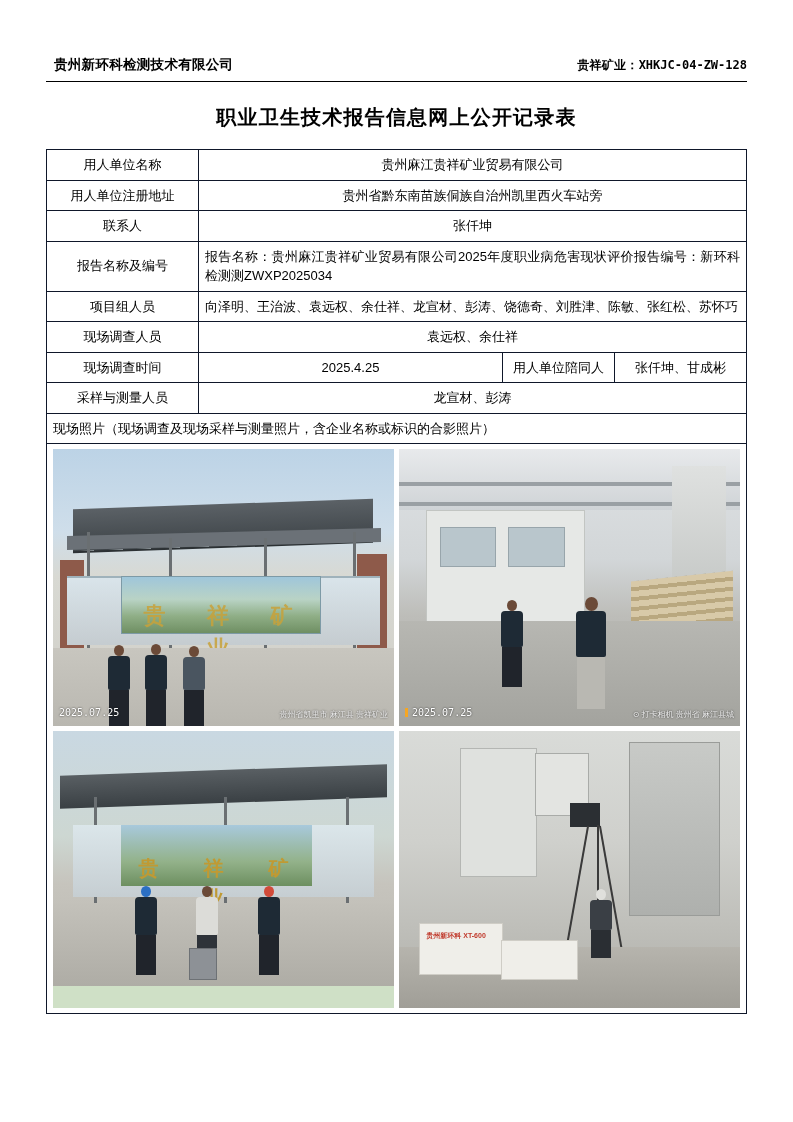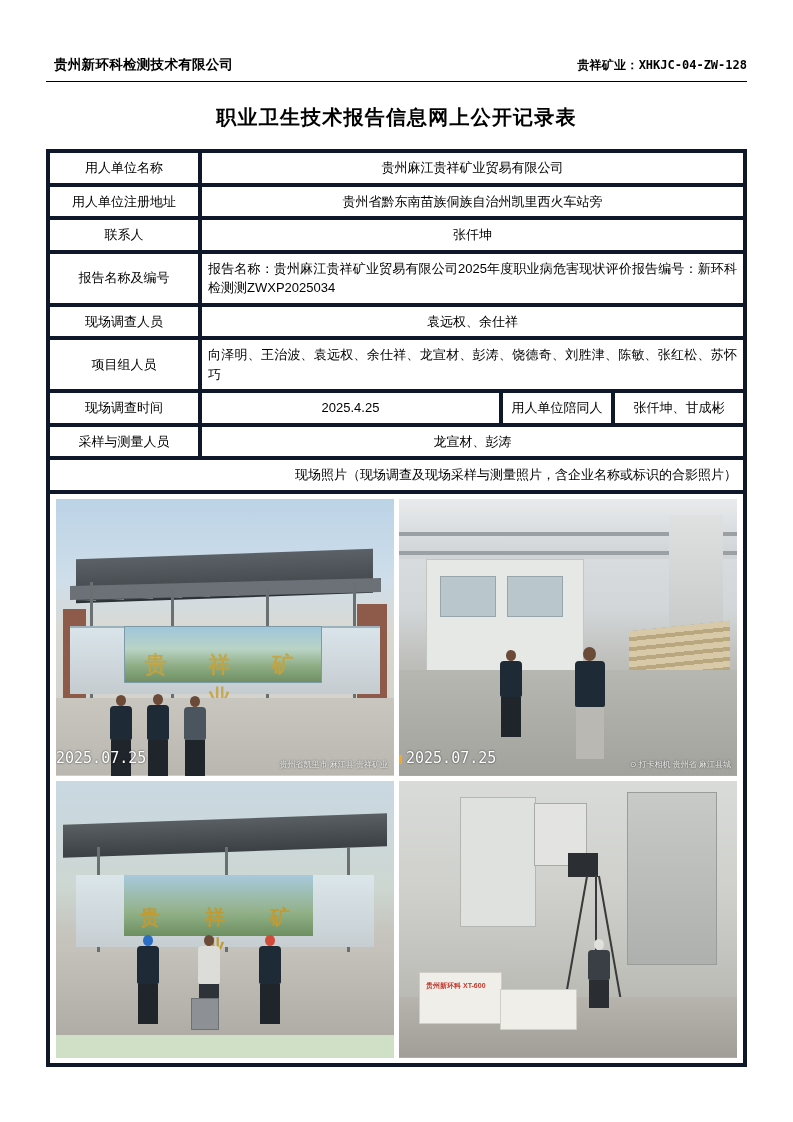--- a/index.html
+++ b/index.html
@@ -57,21 +57,21 @@
     margin-top: 22px;
     margin-bottom: 18px;
     font-family: "Liberation Serif", "DejaVu Serif", serif;
   }
   table.main {
     border-collapse: collapse;
     width: 100%;
     table-layout: fixed;
   }
   table.main td {
-    border: 4px solid #0f172a;
+    border: 1px solid #0f172a;
     font-size: 13px;
     padding: 5px 6px;
     vertical-align: middle;
     line-height: 1.5;
   }
   td.label {
     text-align: center;
     width: 152px;
     white-space: nowrap;
   }
@@ -87,43 +87,43 @@
     width: 112px;
     white-space: nowrap;
   }
   td.subvalue {
     text-align: center;
     width: 132px;
     white-space: nowrap;
     margin-left: 34px;
   }
   td.photos-header {
-    text-align: right;
+    text-align: left;
     font-size: 13px;
     padding: 7px 4px;
   }
   td.photos-cell {
     padding: 5px 5px 6px 5px;
   }
   .photo-grid {
     display: grid;
     grid-template-columns: 1fr 1fr;
     gap: 5px;
   }
   .photo {
     position: relative;
     overflow: hidden;
     height: 277px;
     background: #c9ccc6;
   }
   .photo .stamp {
     position: absolute;
-    left: 0;
+    left: 6px;
     bottom: 6px;
-    font-size: 15px;
+    font-size: 10px;
     color: #ffffff;
     font-family: "DejaVu Sans Mono", monospace;
     text-shadow: 0 0 2px rgba(0,0,0,.8);
     z-index: 6;
   }
   .photo .stamp.withbar::before {
     content: "";
     display: inline-block;
     width: 3px;
     height: 9px;
@@ -250,26 +250,26 @@
       </tr>
       <tr>
         <td class="label">联系人</td>
         <td class="value-center" colspan="3">张仟坤</td>
       </tr>
       <tr>
         <td class="label">报告名称及编号</td>
         <td class="value-just" colspan="3">报告名称：贵州麻江贵祥矿业贸易有限公司2025年度职业病危害现状评价报告编号：新环科检测测ZWXP2025034</td>
       </tr>
       <tr>
+        <td class="label">项目组人员</td>
+        <td class="value-just" colspan="3">向泽明、王治波、袁远权、余仕祥、龙宣材、彭涛、饶德奇、刘胜津、陈敏、张红松、苏怀巧</td>
+      </tr>
+      <tr>
         <td class="label">现场调查人员</td>
         <td class="value-center" colspan="3">袁远权、余仕祥</td>
-      </tr>
-      <tr>
-        <td class="label">项目组人员</td>
-        <td class="value-just" colspan="3">向泽明、王治波、袁远权、余仕祥、龙宣材、彭涛、饶德奇、刘胜津、陈敏、张红松、苏怀巧</td>
       </tr>
       <tr>
         <td class="label">现场调查时间</td>
         <td class="value-center">2025.4.25</td>
         <td class="sublabel">用人单位陪同人</td>
         <td class="subvalue">张仟坤、甘成彬</td>
       </tr>
       <tr>
         <td class="label">采样与测量人员</td>
         <td class="value-center" colspan="3">龙宣材、彭涛</td>

